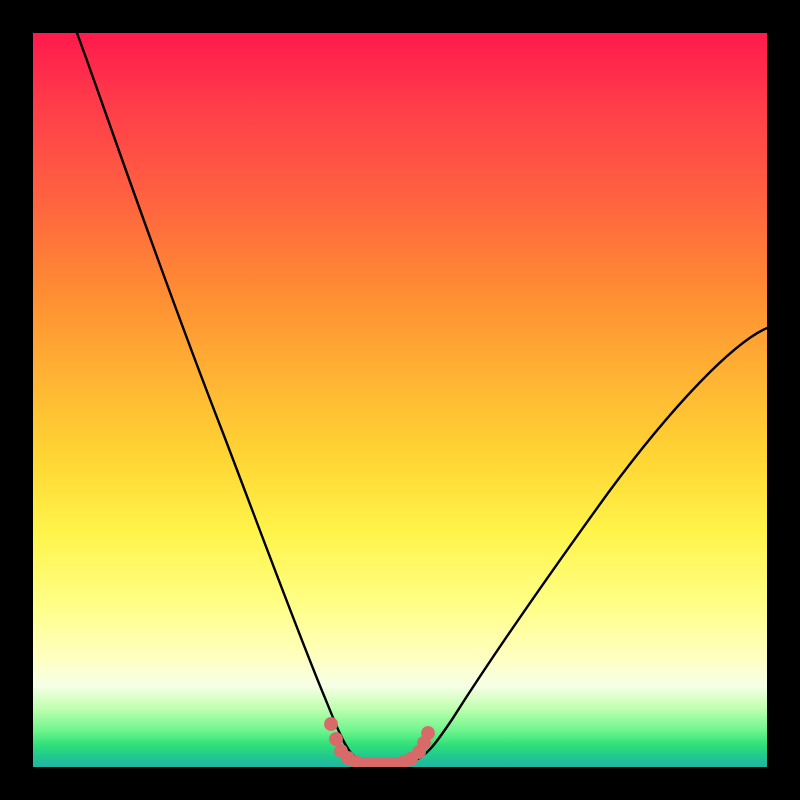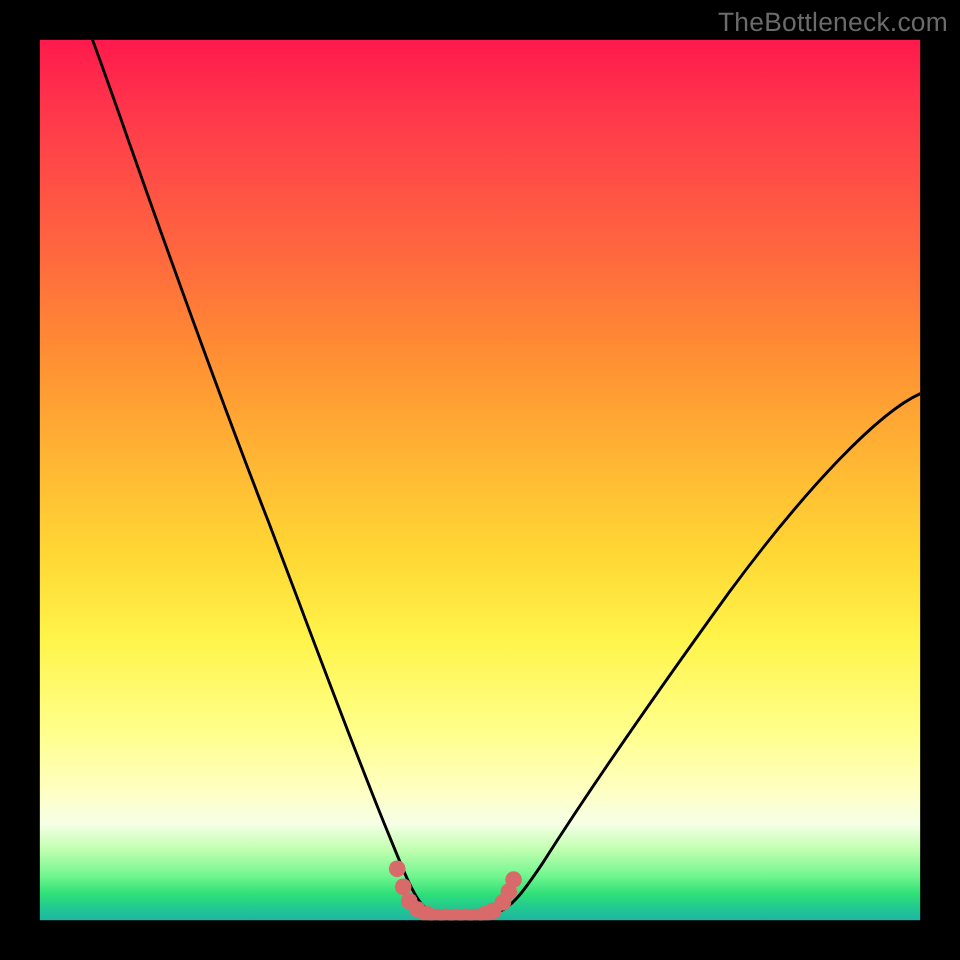--- a/index.html
+++ b/index.html
@@ -95,14 +95,13 @@
         <circle cx="363" cy="731" r="7"></circle>
         <circle cx="371" cy="729" r="7"></circle>
         <circle cx="378" cy="726" r="7"></circle>
         <circle cx="386" cy="719" r="7"></circle>
         <circle cx="391" cy="710" r="7"></circle>
         <circle cx="395" cy="700" r="7"></circle>
       </g>
     </svg>
   </div>
 
-  <div class="watermark">TheBottleneck.com</div>
 </div>
 
 </body></html>

